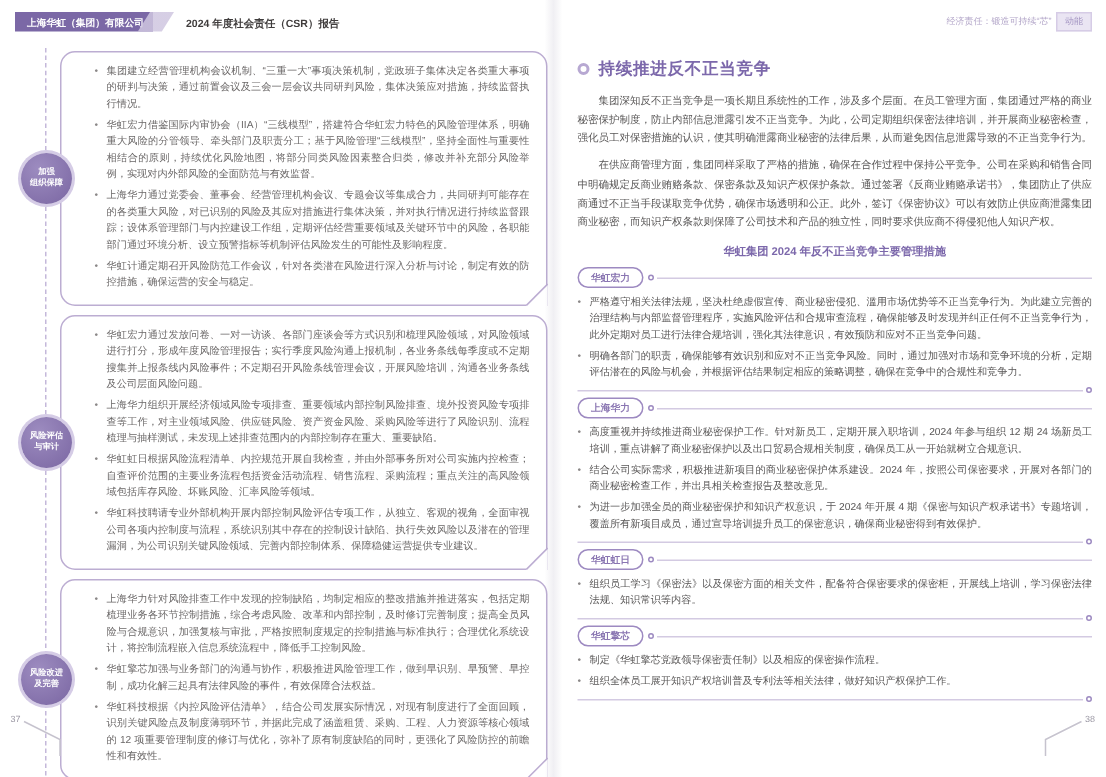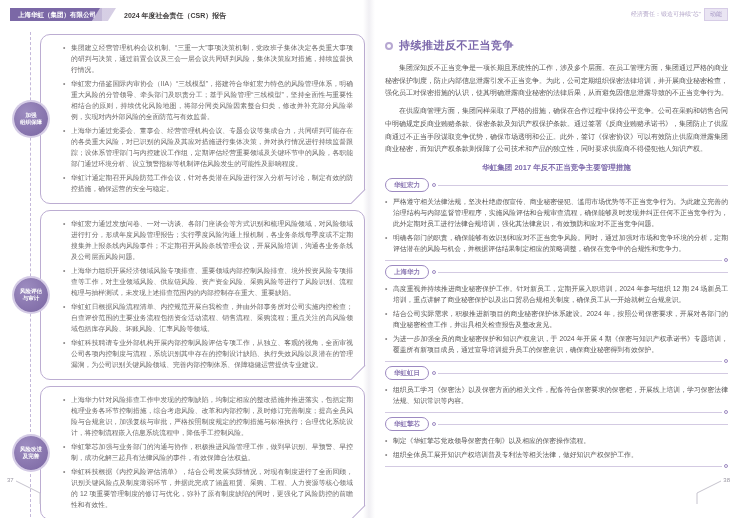--- a/index.html
+++ b/index.html
@@ -149,21 +149,21 @@
     <div class="rp-content">
 
       <div class="rp-title">
         <span class="circle-icon"></span>
         <span class="rp-title-text">持续推进反不正当竞争</span>
       </div>
 
       <p class="rp-para">集团深知反不正当竞争是一项长期且系统性的工作，涉及多个层面。在员工管理方面，集团通过严格的商业秘密保护制度，防止内部信息泄露引发不正当竞争。为此，公司定期组织保密法律培训，并开展商业秘密检查，强化员工对保密措施的认识，使其明确泄露商业秘密的法律后果，从而避免因信息泄露导致的不正当竞争行为。</p>
       <p class="rp-para">在供应商管理方面，集团同样采取了严格的措施，确保在合作过程中保持公平竞争。公司在采购和销售合同中明确规定反商业贿赂条款、保密条款及知识产权保护条款。通过签署《反商业贿赂承诺书》，集团防止了供应商通过不正当手段谋取竞争优势，确保市场透明和公正。此外，签订《保密协议》可以有效防止供应商泄露集团商业秘密，而知识产权条款则保障了公司技术和产品的独立性，同时要求供应商不得侵犯他人知识产权。</p>
 
-      <div class="measures-title">华虹集团 2017 年反不正当竞争主要管理措施</div>
+      <div class="measures-title">华虹集团 2024 年反不正当竞争主要管理措施</div>
 
       <section class="measure">
         <div class="measure-head">
           <span class="pill">华虹宏力</span>
           <span class="head-dot"></span>
           <span class="head-line"></span>
         </div>
         <ul>
           <li>严格遵守相关法律法规，坚决杜绝虚假宣传、商业秘密侵犯、滥用市场优势等不正当竞争行为。为此建立完善的治理结构与内部监督管理程序，实施风险评估和合规审查流程，确保能够及时发现并纠正任何不正当竞争行为，此外定期对员工进行法律合规培训，强化其法律意识，有效预防和应对不正当竞争问题。</li>
           <li>明确各部门的职责，确保能够有效识别和应对不正当竞争风险。同时，通过加强对市场和竞争环境的分析，定期评估潜在的风险与机会，并根据评估结果制定相应的策略调整，确保在竞争中的合规性和竞争力。</li>

